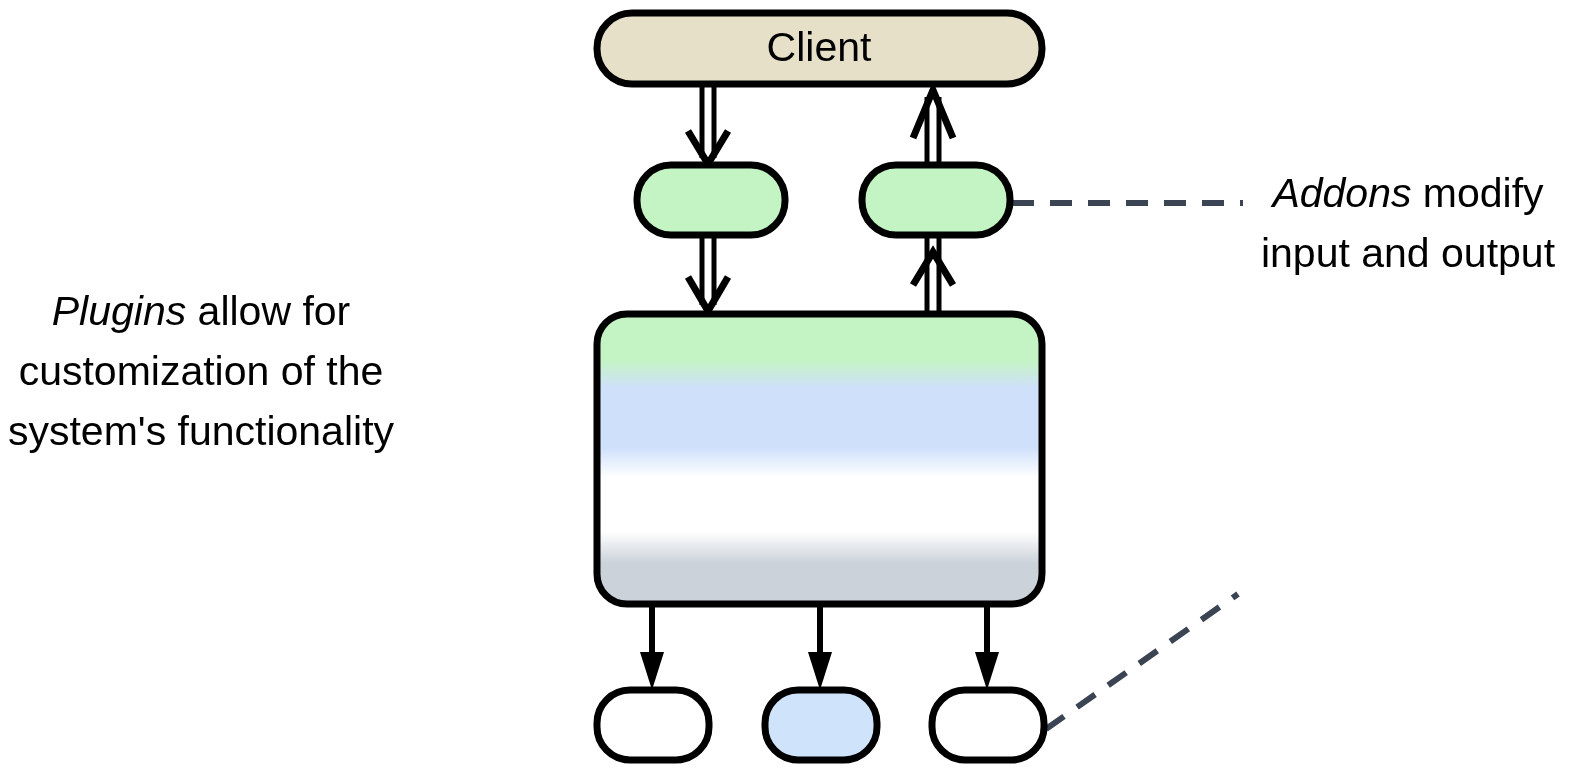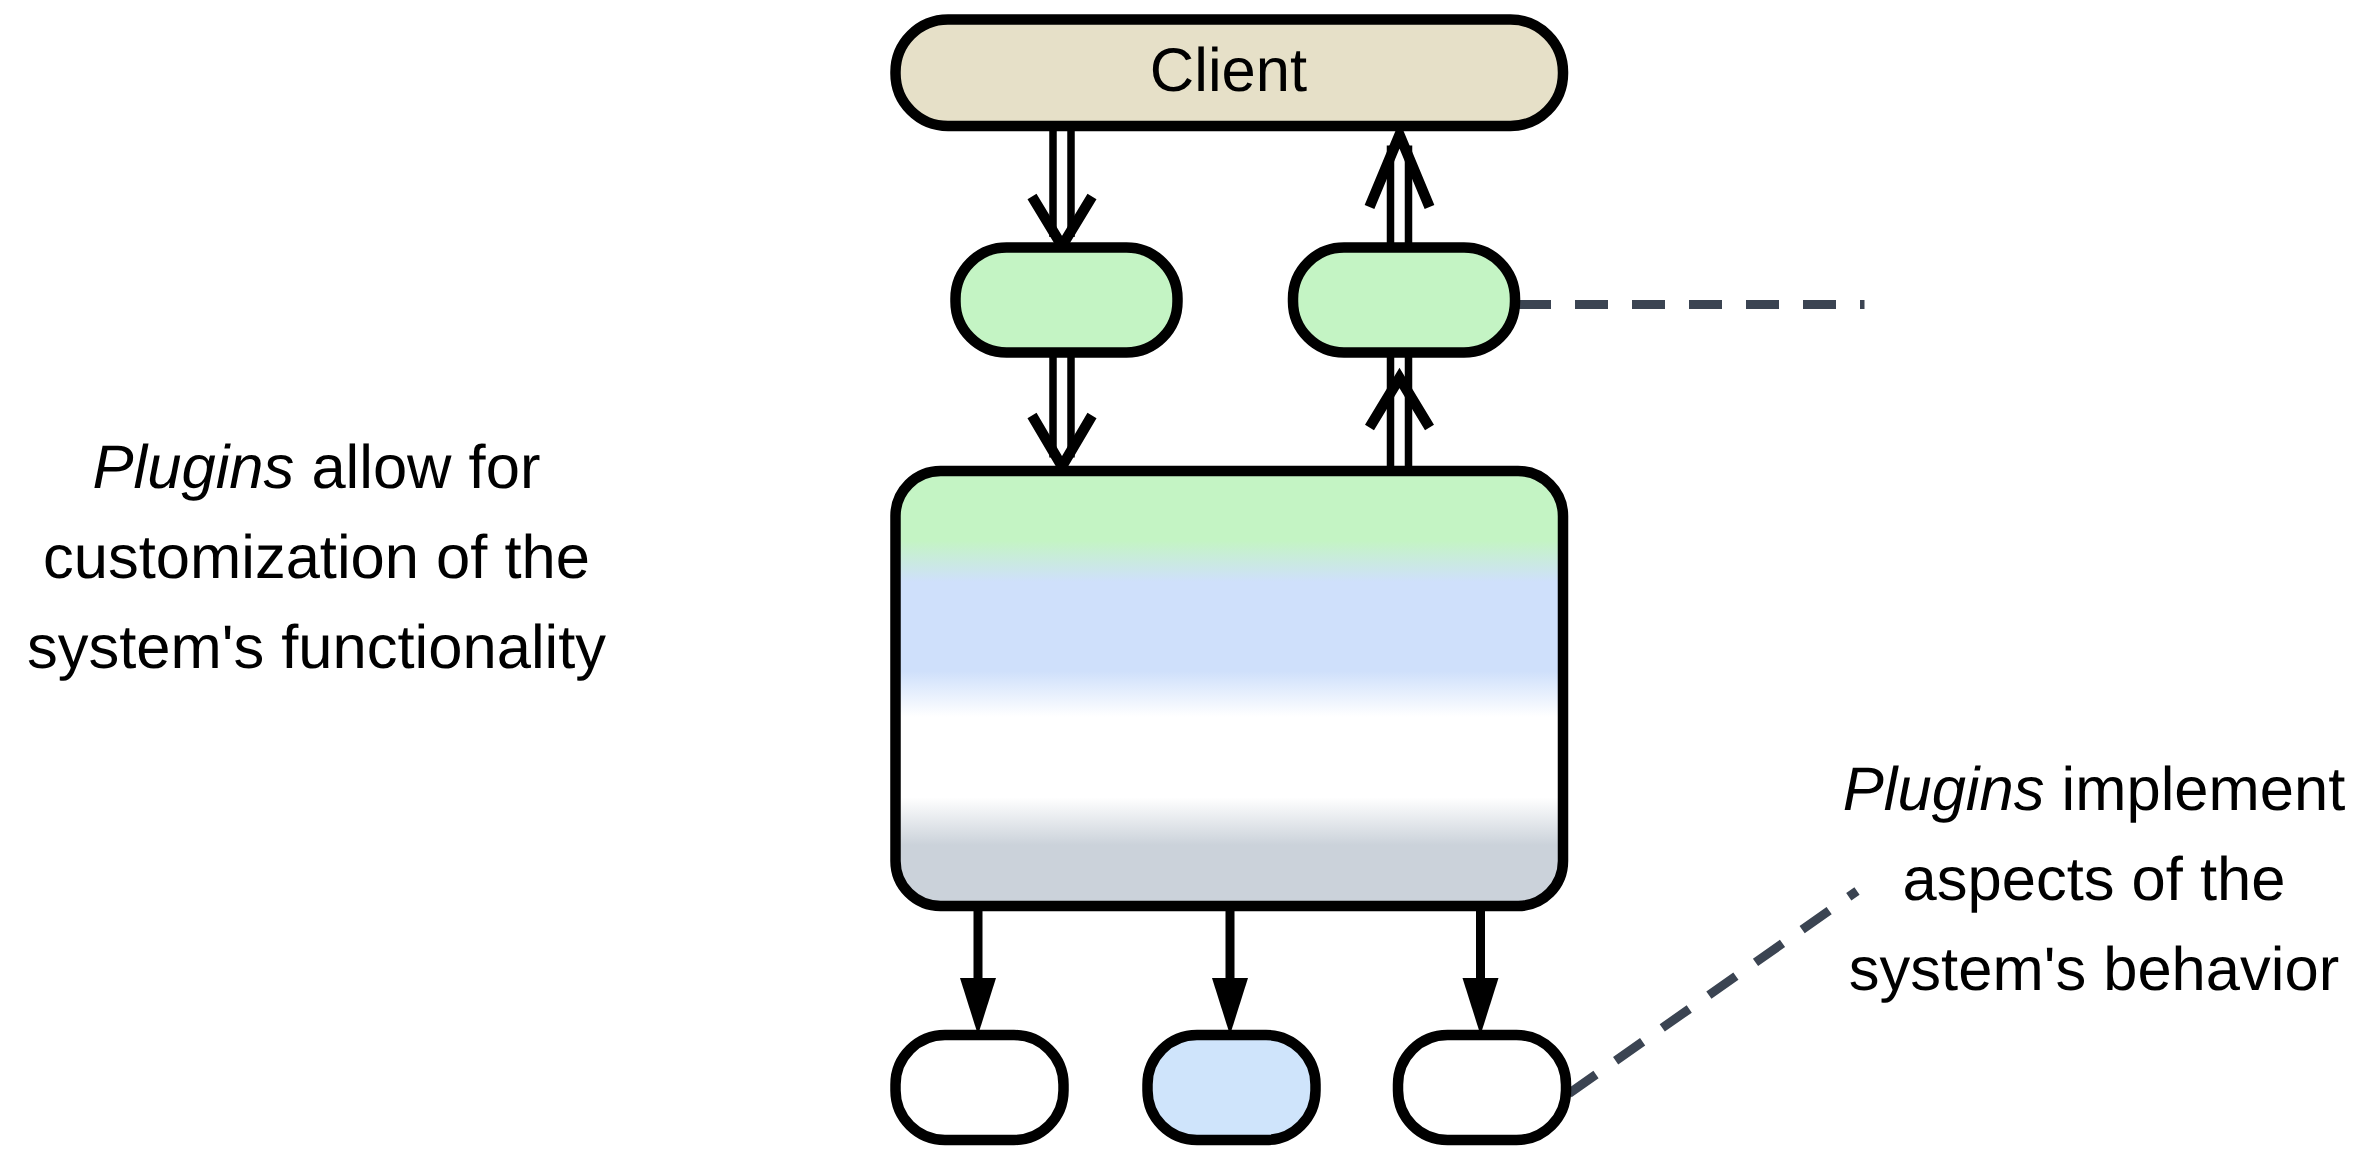--- a/index.html
+++ b/index.html
@@ -40,21 +40,21 @@
     font-size: 41px;
     line-height: 1.46;
     color: #000000;
     text-align: center;
     white-space: pre-line;
   }
   .annot .em {
     font-style: italic;
   }
   #annot-left {
-    left: 12px;
+    left: 2px;
     top: 222px;
     width: 398px;
     text-align: center;
   }
   #annot-top-right {
     left: 1243px;
     top: 104px;
     width: 330px;
     text-align: center;
   }
@@ -154,18 +154,18 @@
 
     <g>
       <rect x="932" y="690" width="112" height="70" rx="33" ry="33" fill="#ffffff" stroke="#000000" stroke-width="7"></rect>
     </g>
   </svg>
 
   <div class="annot" id="annot-left">
     <span class="em">Plugins</span><span> allow for customization of the system's functionality</span>
   </div>
 
+  <div class="annot" id="annot-top-right">
+    <span class="em">Addons</span><span> modify input and output</span>
+  </div>
 
-  <div class="annot" id="annot-bottom-right">
-    <span class="em">Plugins</span><span> implement aspects of the system's behavior</span>
-  </div>
 
 </div>
 
 </body></html>

